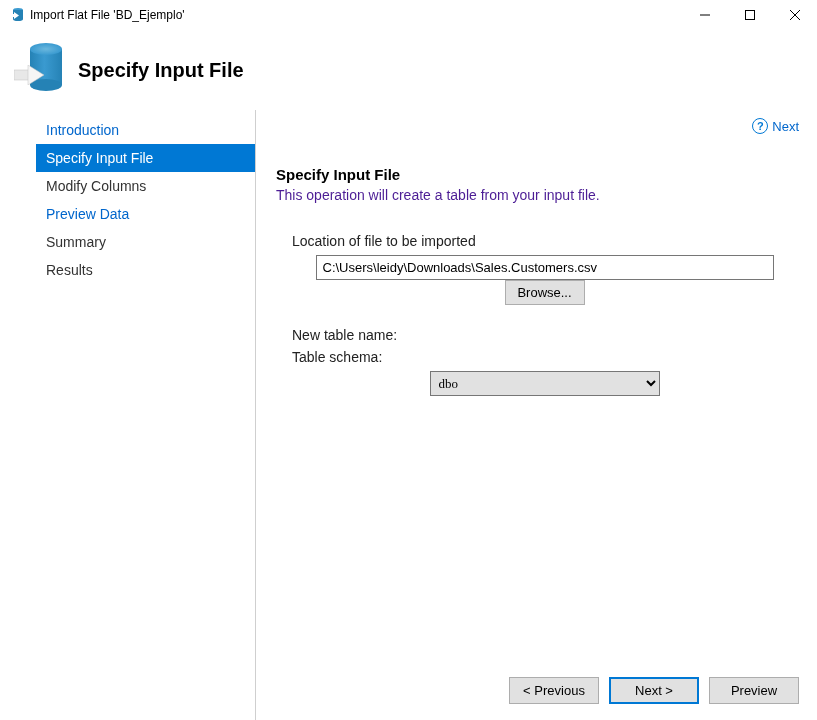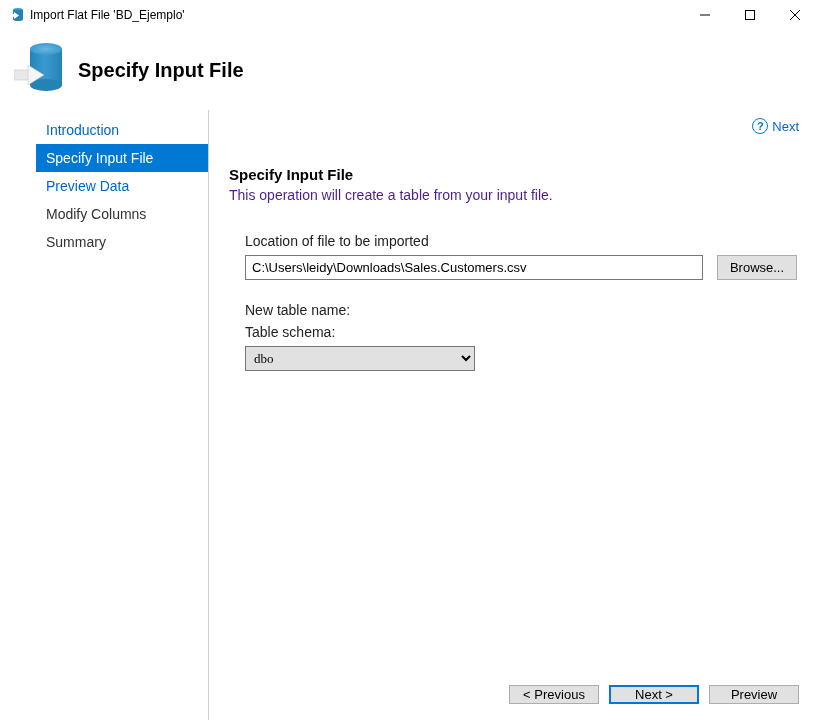--- a/index.html
+++ b/index.html
@@ -177,21 +177,22 @@
     }
     .form-label {
       font-size: 14px;
       color: #222222;
       margin-bottom: 6px;
     }
     .form-row {
       display: flex;
       align-items: center;
       margin-bottom: 22px;
-      gap: 14px;
+      gap: 0;
+      flex-direction: column;
     }
     .text-input {
       width: 458px;
       height: 25px;
       border: 1px solid #767676;
       padding: 2px 6px;
       font-family: inherit;
       font-size: 13px;
       background: #ffffff;
     }
@@ -220,21 +221,21 @@
     }
     .footer-buttons {
       position: absolute;
       bottom: 16px;
       right: 18px;
       display: flex;
       gap: 10px;
     }
     .nav-btn {
       width: 90px;
-      height: 19px;
+      height: 27px;
       border: 1px solid #adadad;
       background: #e1e1e1;
       font-family: inherit;
       font-size: 13px;
       cursor: pointer;
     }
     .nav-btn.primary {
       border: 2px solid #0078d4;
     }
   </style>
@@ -284,23 +285,24 @@
       <polygon points="14,0 30,10 14,20" fill="#f5f5f5" stroke="#c0c0c0" stroke-width="0.5"></polygon>
     </svg>
   </div>
   <div class="header-title">Specify Input File</div>
 </div>
 
 <div class="main-area">
   <div class="sidebar">
     <div class="sidebar-item">Introduction</div>
     <div class="sidebar-item selected">Specify Input File</div>
+    <div class="sidebar-item disabled">Modify Columns</div>
     <div class="sidebar-item">Preview Data</div>
-    <div class="sidebar-item disabled">Modify Columns</div>
     <div class="sidebar-item disabled">Summary</div>
+    <div class="sidebar-item disabled">Results</div>
   </div>
 
   <div class="content">
     <div class="help-link">
       <span class="help-icon">?</span>
       <span>Next</span>
     </div>
 
     <div class="content-title">Specify Input File</div>
     <div class="content-desc">This operation will create a table from your input file.</div>

